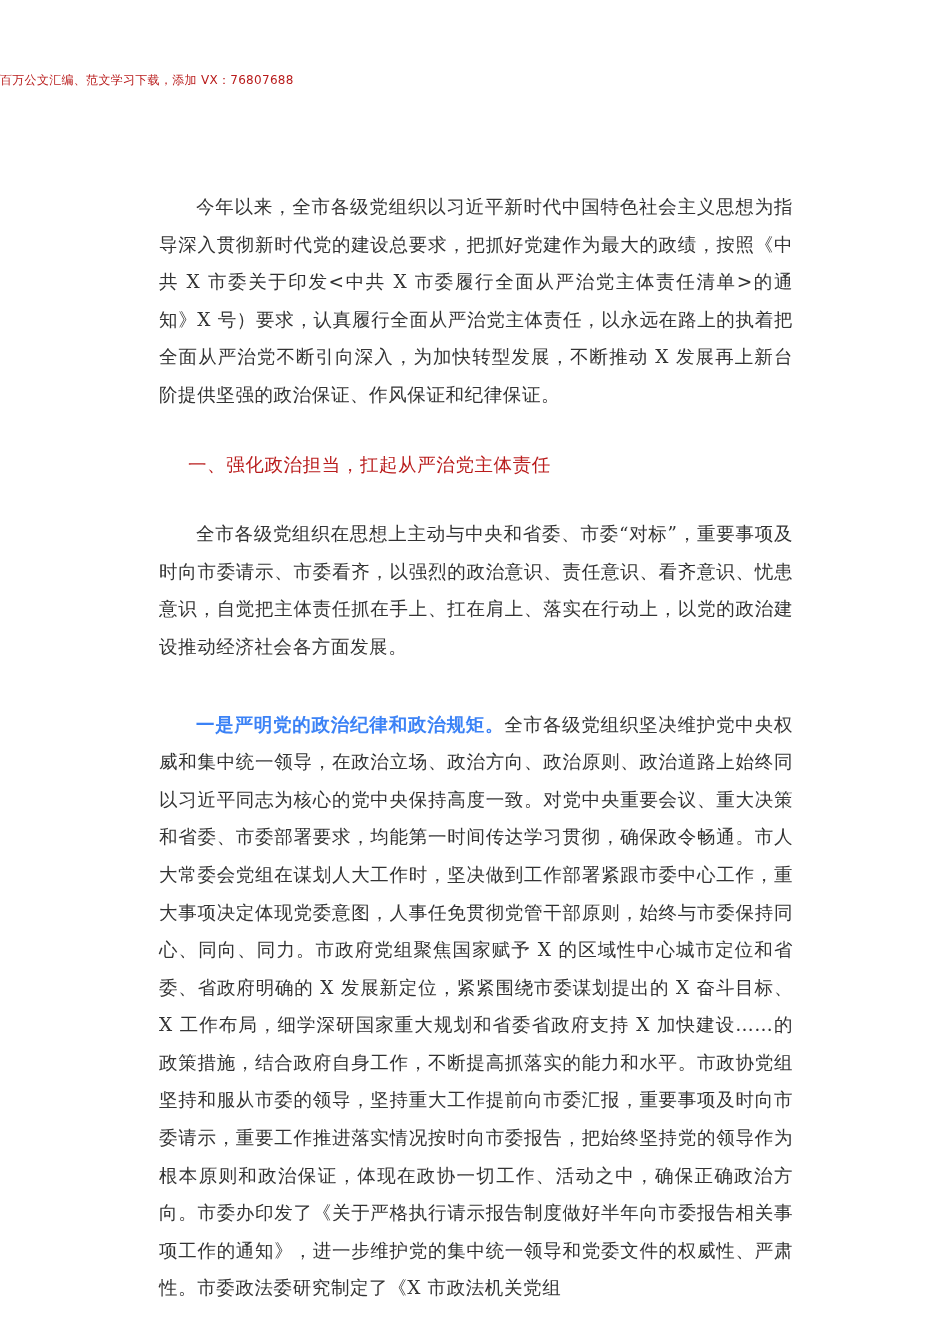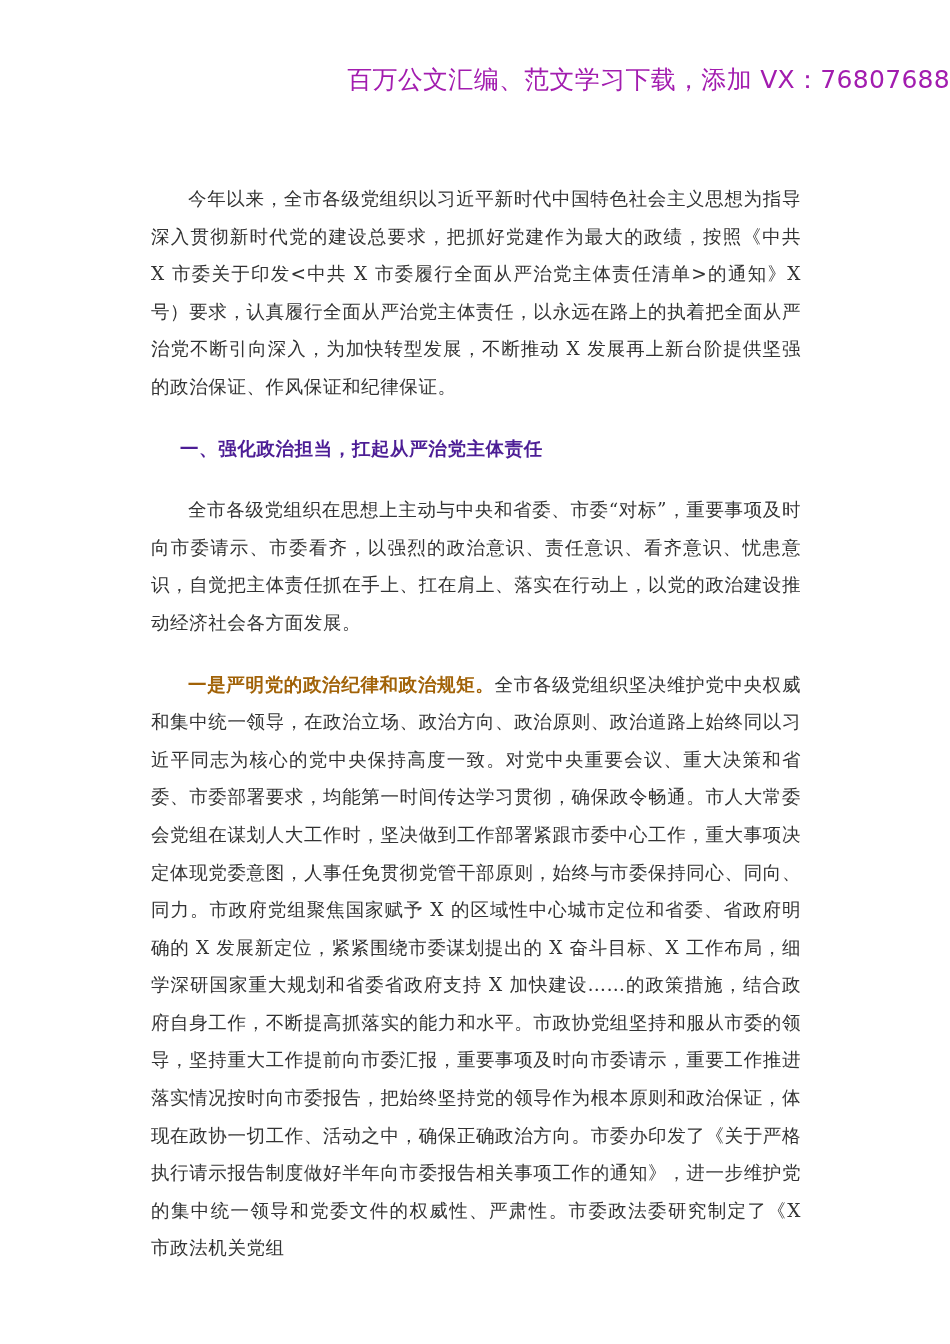--- a/index.html
+++ b/index.html
@@ -20,54 +20,54 @@
       top: 0;
       width: 950px;
       height: 1344px;
       background: #ffffff;
     }
     .banner {
       position: absolute;
       top: 66px;
       left: 0;
       width: 950px;
-      text-align: right;
-      color: #a21caf;
+      text-align: left;
+      color: #b91c1c;
       font-family: "DejaVu Sans", "Liberation Sans", sans-serif;
-      font-size: 25px;
+      font-size: 12px;
       letter-spacing: 0.3px;
       line-height: 28px;
     }
     .body {
       position: absolute;
       left: 143px;
       top: 172px;
       width: 666px;
       color: #333333;
       font-size: 18.5px;
       line-height: 37.6px;
       text-align: justify;
       letter-spacing: 0.6px;
     }
     .para {
-      margin: 8px;
+      margin: 16px;
       text-indent: 2em;
     }
     .heading {
-      margin: 0;
+      margin: 8px;
       margin-top: 8px;
       margin-bottom: 8px;
       text-indent: 2em;
-      font-weight: bold;
-      color: #4c1d95;
+      font-weight: normal;
+      color: #b91c1c;
     }
     .gap { height: 8px; }
     .lead-bold {
       font-weight: bold;
-      color: #a16207;
+      color: #3b82f6;
     }
   </style>
 </head>
 <body>
 
 <div class="page">
 
   <div class="banner">百万公文汇编、范文学习下载，添加 VX：76807688</div>
 
   <div class="body">

